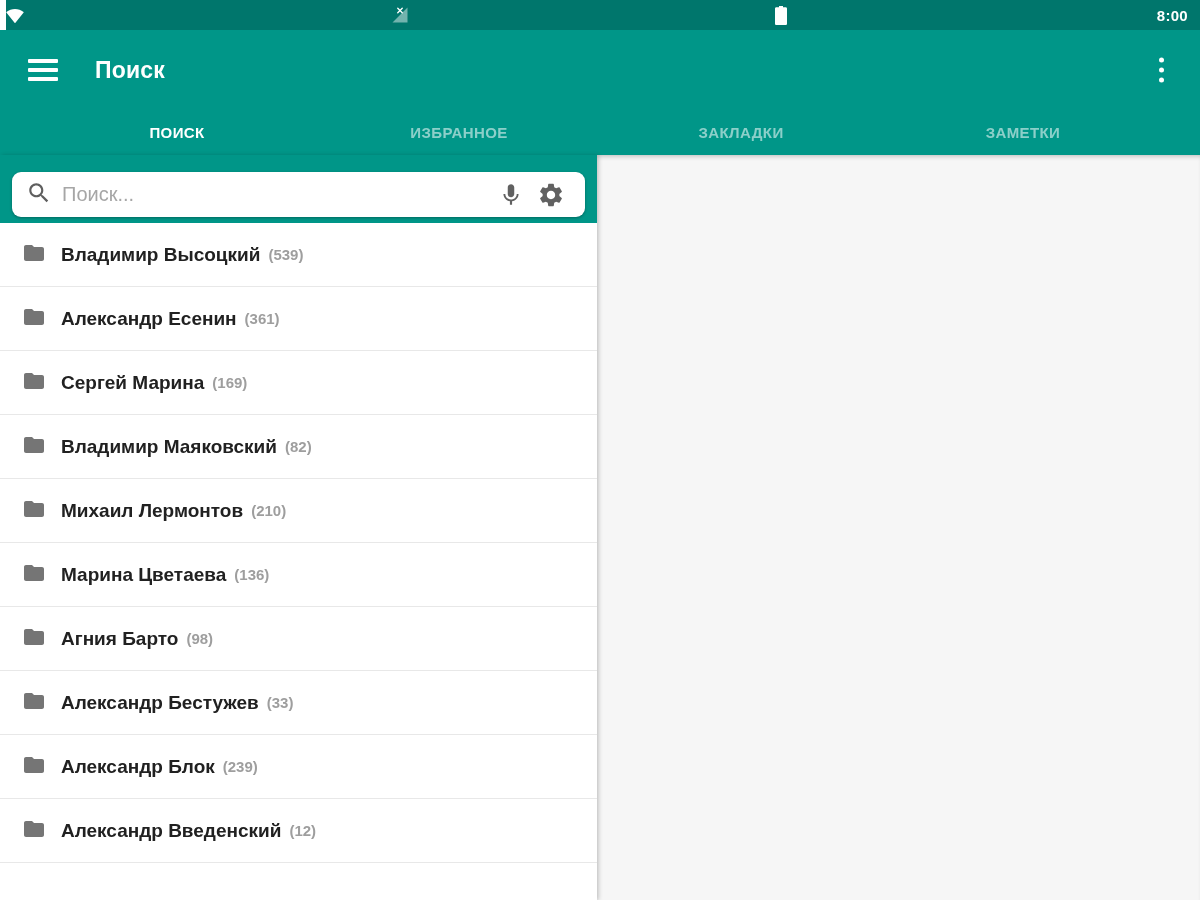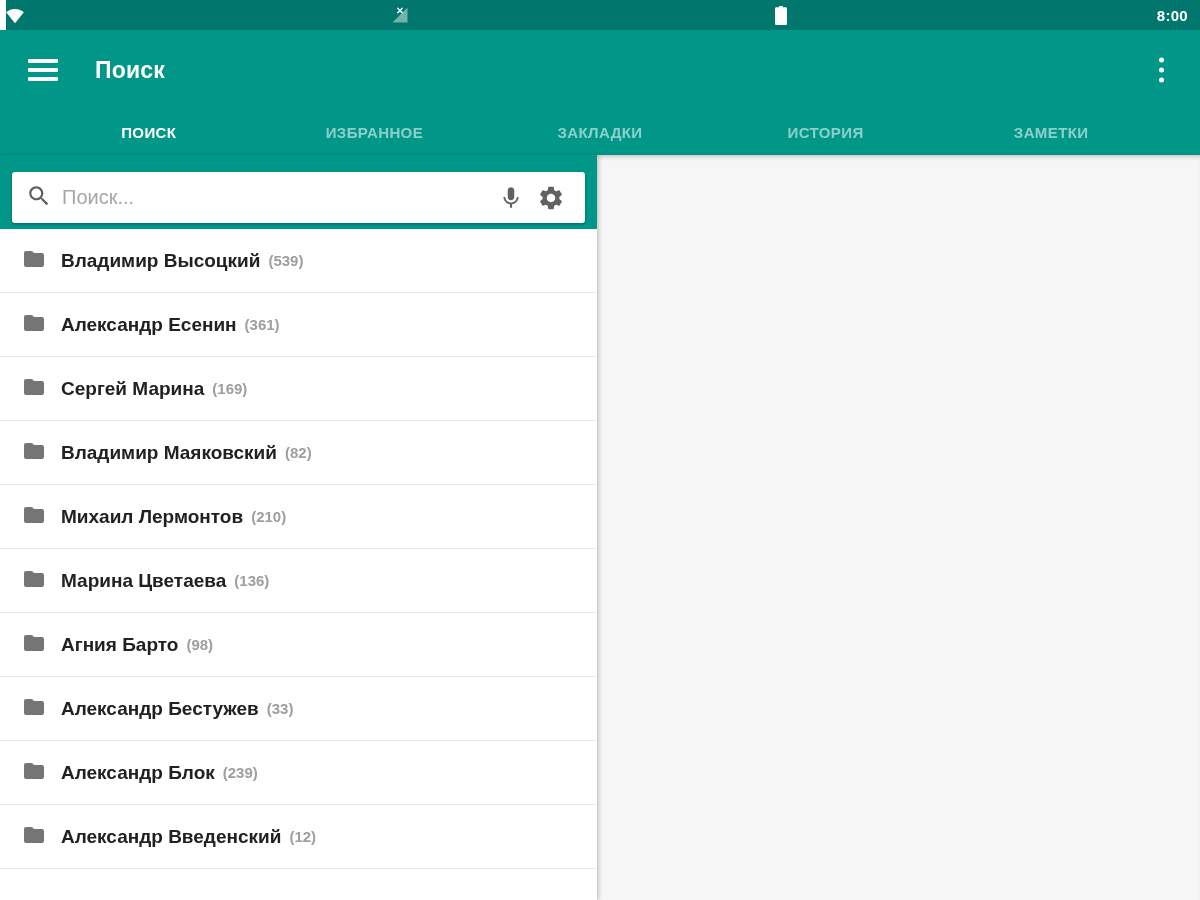--- a/index.html
+++ b/index.html
@@ -51,21 +51,21 @@
     box-shadow: 2px 0 4px rgba(0,0,0,0.18); display: flex; flex-direction: column;
   }
   .right-panel {
     flex: 1; background: #f6f6f6;
     box-shadow: inset 0 4px 5px -3px rgba(0,0,0,0.25);
   }
 
   
   .search-header { background: var(--primary, #009688); padding: 17px 12px 6px 12px; }
   .search-card {
-    background: #fff; border-radius: 3px; height: 51px;
+    background: #fff; border-radius: 9px; height: 45px;
     box-shadow: 0 1px 3px rgba(0,0,0,0.3);
     display: flex; align-items: center; padding: 0 14px;
   }
   .search-card input {
     border: none; outline: none; flex: 1; font-size: 20px;
     font-family: "Liberation Sans", "DejaVu Sans", sans-serif;
     color: #333; margin-left: 10px; min-width: 0; background: transparent;
   }
   .search-card input::placeholder { color: #a6a6a6; opacity: 1; }
   .icon-btn { display: inline-flex; align-items: center; justify-content: center;
@@ -120,21 +120,20 @@
       <span class="dot"></span>
       <span class="dot"></span>
       <span class="dot"></span>
     </div>
   </div>
 
   <div class="tab-bar" id="tab-bar">
       <div class="tab active">ПОИСК</div>
       <div class="tab">ИЗБРАННОЕ</div>
       <div class="tab">ЗАКЛАДКИ</div>
-      <div class="tab">ИСТОРИЯ</div>
       <div class="tab">ЗАМЕТКИ</div>
     </div>
 
   <div class="content">
     <div class="left-panel">
 
       <div class="search-header">
         <div class="search-card">
           <span class="sicon">
             <svg width="26" height="26" viewBox="0 0 24 24">

